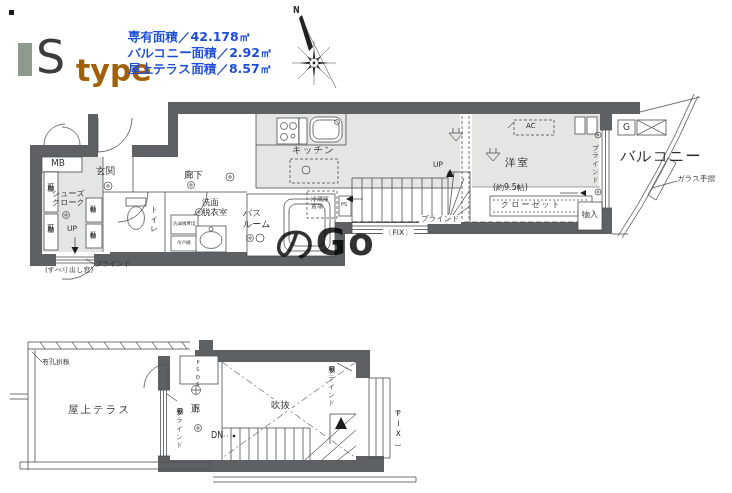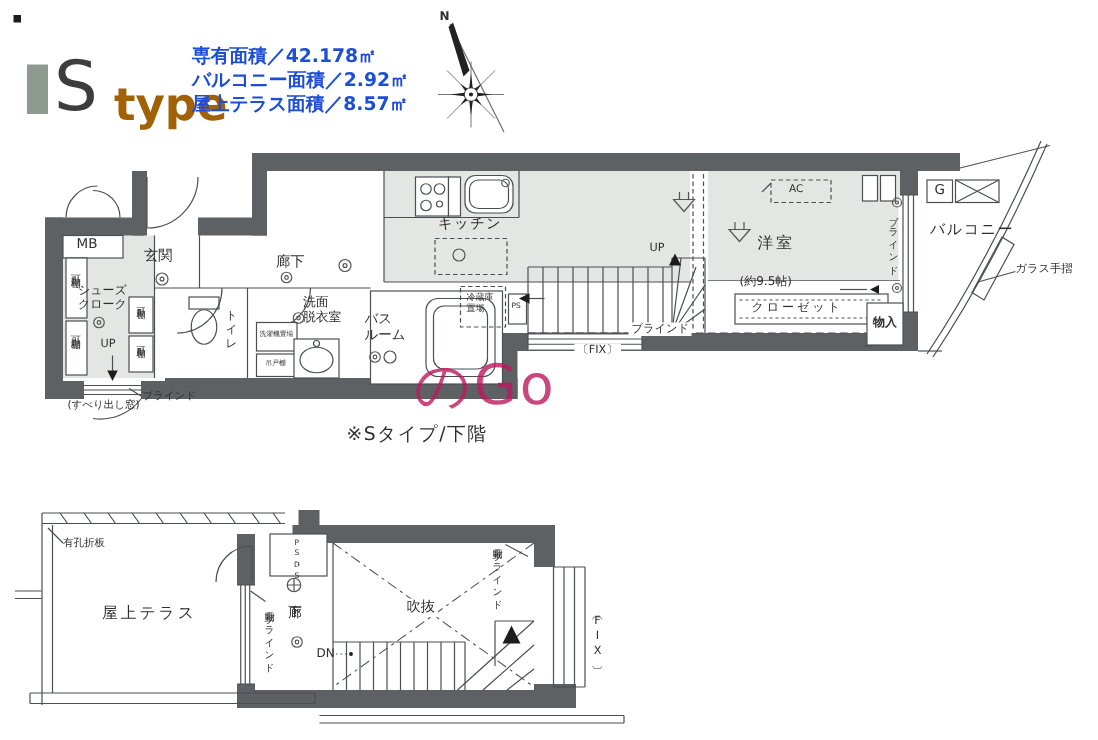--- a/index.html
+++ b/index.html
@@ -10,21 +10,21 @@
   .v{writing-mode:vertical-rl;text-orientation:upright;letter-spacing:1px;}
   .wbg{background:#fff;padding:0 2px;}
   .ctr{text-align:left;}
   .corner-mark{position:absolute;left:9px;top:10px;width:5px;height:5px;background:#1c1c1c;z-index:3;}
   .logo-bar{position:absolute;left:18px;top:43px;width:14px;height:33px;background:#8e998f;z-index:3;}
   .logo-s{position:absolute;left:36px;top:30px;font-size:46px;font-weight:500;color:#3d3d3d;z-index:3;}
   .logo-type{position:absolute;left:76px;top:53px;font-size:30px;color:#a16207;z-index:3;font-weight:bold;}
   .areas{position:absolute;left:128px;top:29px;font-size:12.5px;font-weight:bold;color:#1d4ed8;
          line-height:16px;z-index:3;white-space:pre;}
   .caption{position:absolute;left:231px;top:281px;font-size:12.5px;color:#2e2e2e;letter-spacing:1px;z-index:3;}
-  .wm{position:absolute;left:276px;top:232px;font-size:37px;font-weight:normal;color:#be185d;
+  .wm{position:absolute;left:276px;top:218px;font-size:37px;font-weight:bold;color:#000000;
       opacity:.8;z-index:2;letter-spacing:2px;}
 </style>
 </head>
 <body>
 
 <div class="canvas">
 
   <svg width="732" height="493" viewBox="0 0 732 493">
 
     <g fill="#e4e6e3">
@@ -271,25 +271,24 @@
 置場</div>
   <div class="lbl" style="left:341px;top:202px;font-size:5px;">PS</div>
   <div class="lbl" style="left:433px;top:161px;font-size:7.5px;">UP</div>
   <div class="lbl" style="left:505px;top:156px;font-size:10.5px;letter-spacing:2px;">洋室</div>
   <div class="lbl" style="left:493px;top:171px;font-size:8px;margin-top:12px;">(約9.5帖)</div>
   <div class="lbl" style="left:526px;top:122px;font-size:7px;">AC</div>
   <div class="lbl" style="left:501px;top:200px;font-size:8px;letter-spacing:2px;">クローゼット</div>
   <div class="lbl wbg" style="left:419px;top:215px;font-size:7.5px;">ブラインド</div>
   <div class="lbl wbg" style="left:383px;top:229px;font-size:7.5px;">〔FIX〕</div>
   <div class="lbl v" style="left:591px;top:139px;font-size:6.5px;height:48px;">ブラインド</div>
-  <div class="lbl" style="left:582px;top:210px;font-size:8px;font-weight:bold;">物入</div>
+  <div class="lbl" style="left:582px;top:210px;font-size:8px;">物入</div>
   <div class="lbl" style="left:623px;top:122px;font-size:9px;">G</div>
-  <div class="lbl" style="left:620px;top:148px;font-size:10px;letter-spacing:1px;">バルコニー</div>
+  <div class="lbl" style="left:620px;top:148px;font-size:15px;letter-spacing:1px;">バルコニー</div>
   <div class="lbl" style="left:677px;top:175px;font-size:7.5px;">ガラス手摺</div>
-  <div class="caption">※Sタイプ/下階</div>
 
   <div class="lbl" style="left:42px;top:358px;font-size:7px;">有孔折板</div>
   <div class="lbl" style="left:68px;top:403px;font-size:10.5px;letter-spacing:2px;">屋上テラス</div>
   <div class="lbl v" style="left:194px;top:359px;font-size:5px;height:24px;">PS・DS</div>
   <div class="lbl v" style="left:190px;top:396px;font-size:9px;height:28px;">廊下</div>
   <div class="lbl v" style="left:175px;top:402px;font-size:6.5px;height:56px;">電動ブラインド</div>
   <div class="lbl v" style="left:327px;top:360px;font-size:6.5px;height:56px;">電動ブラインド</div>
   <div class="lbl wbg" style="left:269px;top:399px;font-size:9.5px;">吹抜</div>
   <div class="lbl" style="left:211px;top:431px;font-size:8px;">DN</div>
   <div class="lbl v" style="left:393px;top:408px;font-size:7.5px;height:36px;">〔FIX〕</div>

